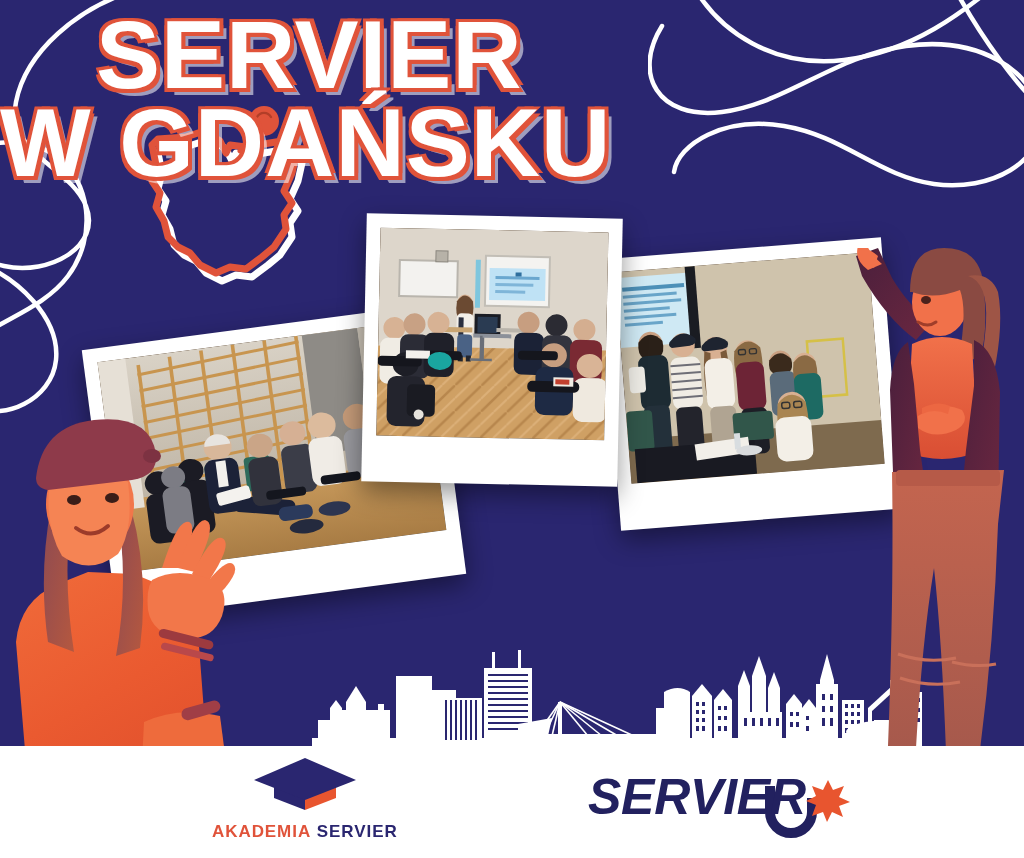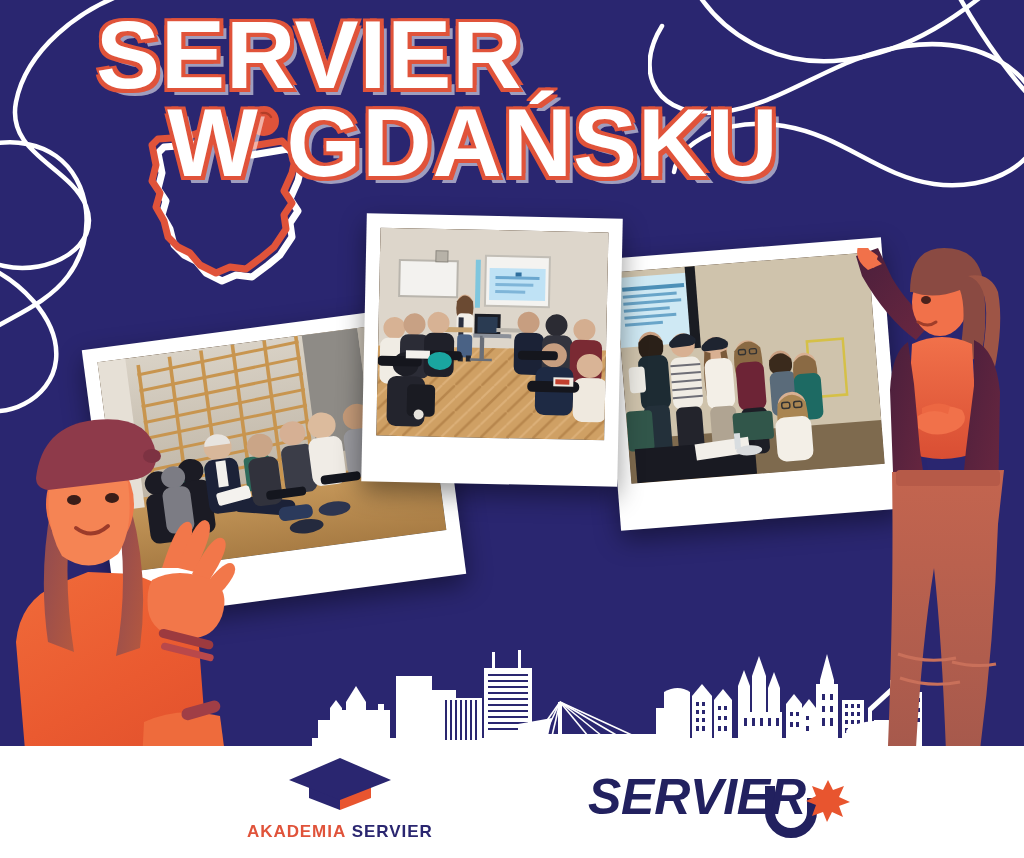--- a/index.html
+++ b/index.html
@@ -39,21 +39,21 @@
     padding-left:96px;
     text-shadow:
        4px  4px 0 #E0533A,
       -3px -3px 0 #E0533A,
        4px -3px 0 #E0533A,
       -3px  4px 0 #E0533A,
        7px  7px 0 rgba(255,255,255,.55);
   }
   #title-line-2{
     font-size:96px;
-    text-align:center;
+    text-align:left;
     padding-right:78px;
     margin-top:-6px;
     text-shadow:
        4px  4px 0 #E0533A,
       -3px -3px 0 #E0533A,
        4px -3px 0 #E0533A,
       -3px  4px 0 #E0533A,
        7px  7px 0 rgba(255,255,255,.55);
   }
 
@@ -97,21 +97,21 @@
   #skyline svg{display:block;width:100%;height:100%;}
 
   
   #footer-bar{
     position:absolute;left:0;bottom:0;width:1024px;height:112px;
     background:#ffffff;z-index:8;
     display:flex;align-items:center;
   }
   #akademia-logo{
     position:absolute;left:212px;top:8px;
-    display:flex;flex-direction:column;align-items:center;margin-left:35px;
+    display:flex;flex-direction:column;align-items:center;
   }
   #akademia-wordmark{
     font-size:17px;font-weight:bold;letter-spacing:.055em;
     margin-top:6px;white-space:nowrap;
   }
   #akademia-wordmark .ak{color:#E0533A;}
   #akademia-wordmark .sv{color:#2A2670;}
 
   #servier-logo{
     position:absolute;left:588px;top:26px;

